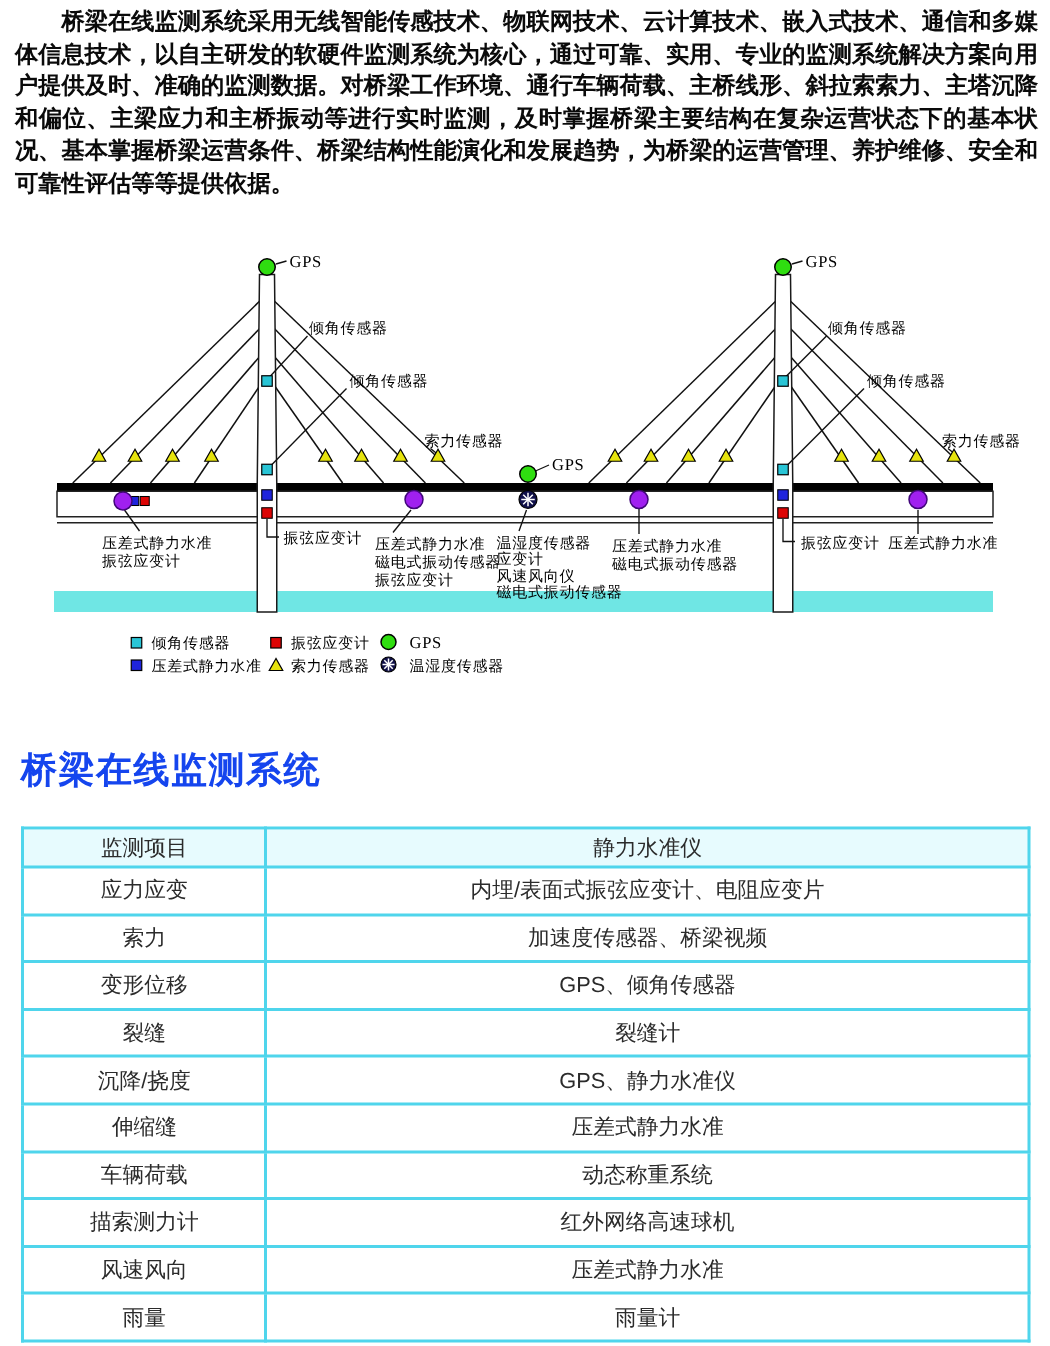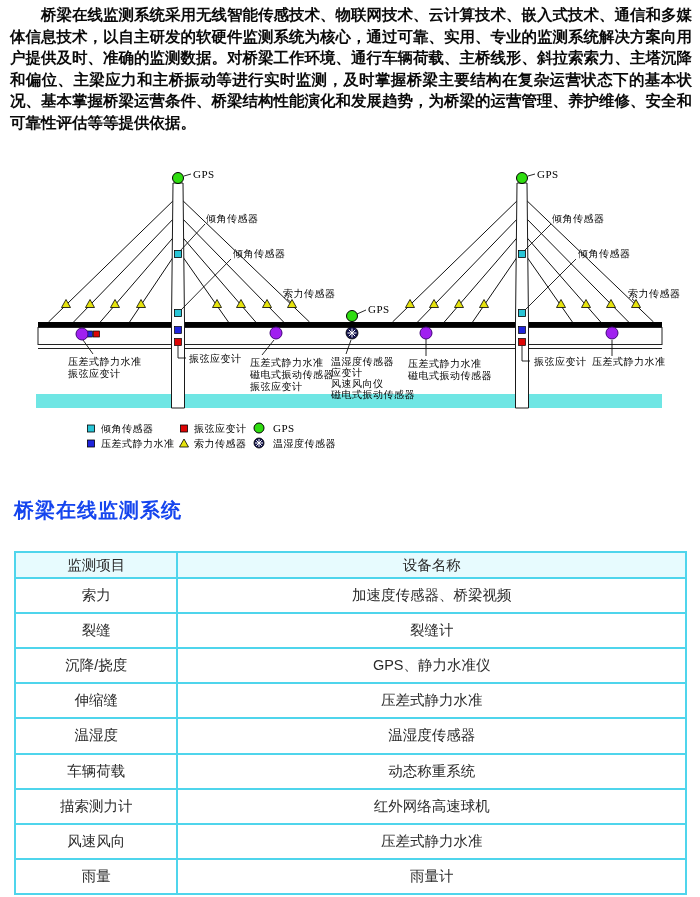--- a/index.html
+++ b/index.html
@@ -5,21 +5,21 @@
   html,body{margin:0;padding:0;background:#fff;}
   .page{position:relative;width:700px;height:897px;background:#fff;overflow:hidden;
         font-family:"Liberation Sans",sans-serif;}
   .intro{position:absolute;top:4px;left:10px;width:682px;margin:0;
          font-size:15.5px;line-height:21.5px;font-weight:600;color:#0a0a0a;
          text-align:justify;text-indent:2em;}
   .diagram{position:absolute;top:150px;left:0;width:700px;height:330px;}
   .diagram text{font-family:"Liberation Serif",serif;font-size:10px;fill:#000;letter-spacing:0.5px;}
   .diagram text.latin{font-size:11px;letter-spacing:0.5px;}
   .section-title{position:absolute;top:497px;left:14px;margin:0;
-                 font-size:20px;font-weight:800;color:#1545ee;letter-spacing:1px;}
+                 font-size:24px;font-weight:800;color:#1545ee;letter-spacing:1px;}
   table.monitor{position:absolute;top:551px;left:14px;width:673px;height:344px;
                 border-collapse:collapse;table-layout:fixed;}
   table.monitor th,table.monitor td{border:2px solid #4fd5ec;text-align:center;
                 vertical-align:middle;font-size:14.5px;color:#2b2b2b;font-weight:500;
                 height:24px;padding:0 4px;overflow:hidden;white-space:nowrap;}
   table.monitor thead th{background:#e7fbfe;font-weight:500;}
   col.c1{width:24.2%;}
 </style>
 </head>
 <body>
@@ -191,43 +191,47 @@
   <h1 class="section-title">桥梁在线监测系统</h1>
 
   <table class="monitor">
     <colgroup>
         <col class="c1">
         <col>
       </colgroup>
     <thead>
       <tr>
         <th>监测项目</th>
-        <th>设备名称</th>
+        <th>静力水准仪</th>
       </tr>
     </thead>
     <tbody>
       <tr>
+          <td>应力应变</td>
+          <td>内埋/表面式振弦应变计、电阻应变片</td>
+        </tr>
+      <tr>
           <td>索力</td>
           <td>加速度传感器、桥梁视频</td>
         </tr>
       <tr>
+          <td>变形位移</td>
+          <td>GPS、倾角传感器</td>
+        </tr>
+      <tr>
           <td>裂缝</td>
           <td>裂缝计</td>
         </tr>
       <tr>
           <td>沉降/挠度</td>
           <td>GPS、静力水准仪</td>
         </tr>
       <tr>
           <td>伸缩缝</td>
           <td>压差式静力水准</td>
-        </tr>
-      <tr>
-          <td>温湿度</td>
-          <td>温湿度传感器</td>
         </tr>
       <tr>
           <td>车辆荷载</td>
           <td>动态称重系统</td>
         </tr>
       <tr>
           <td>描索测力计</td>
           <td>红外网络高速球机</td>
         </tr>
       <tr>

